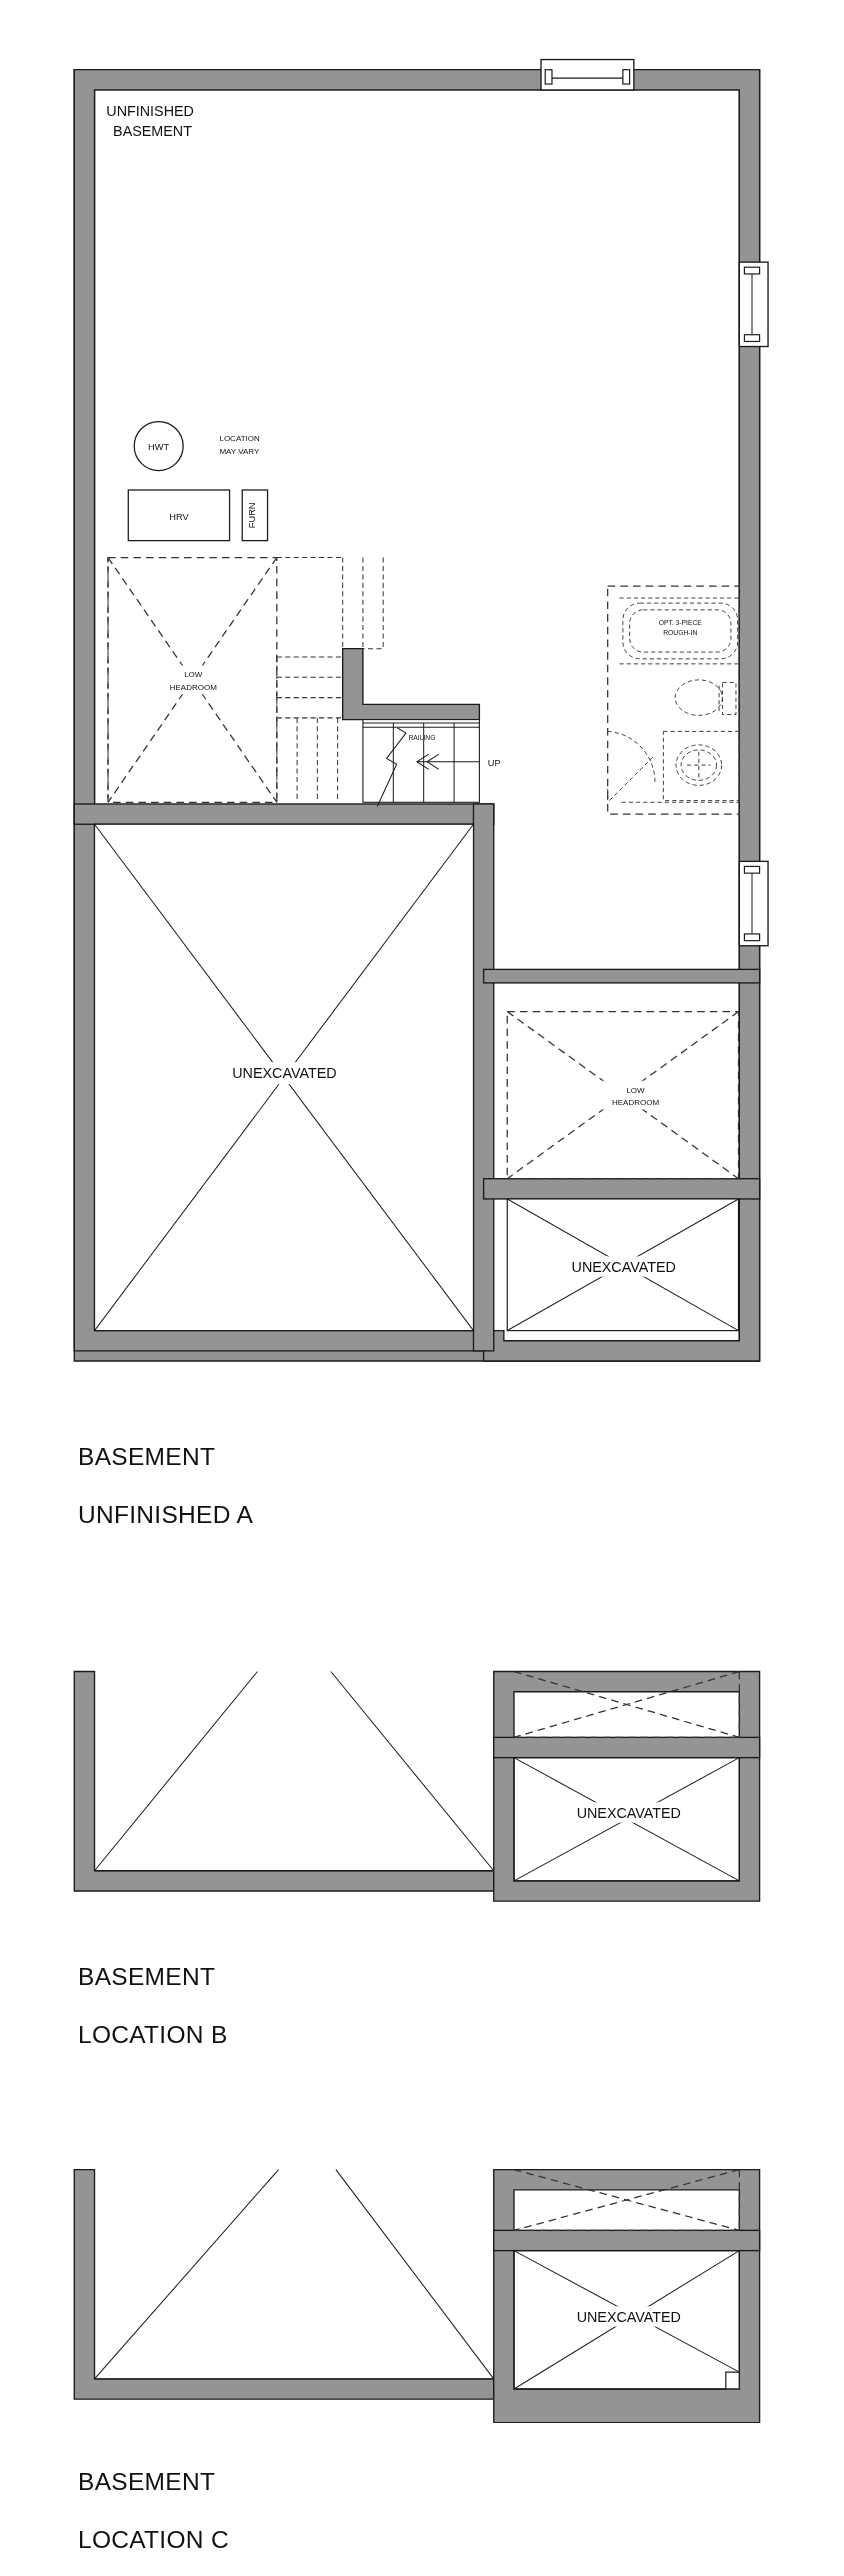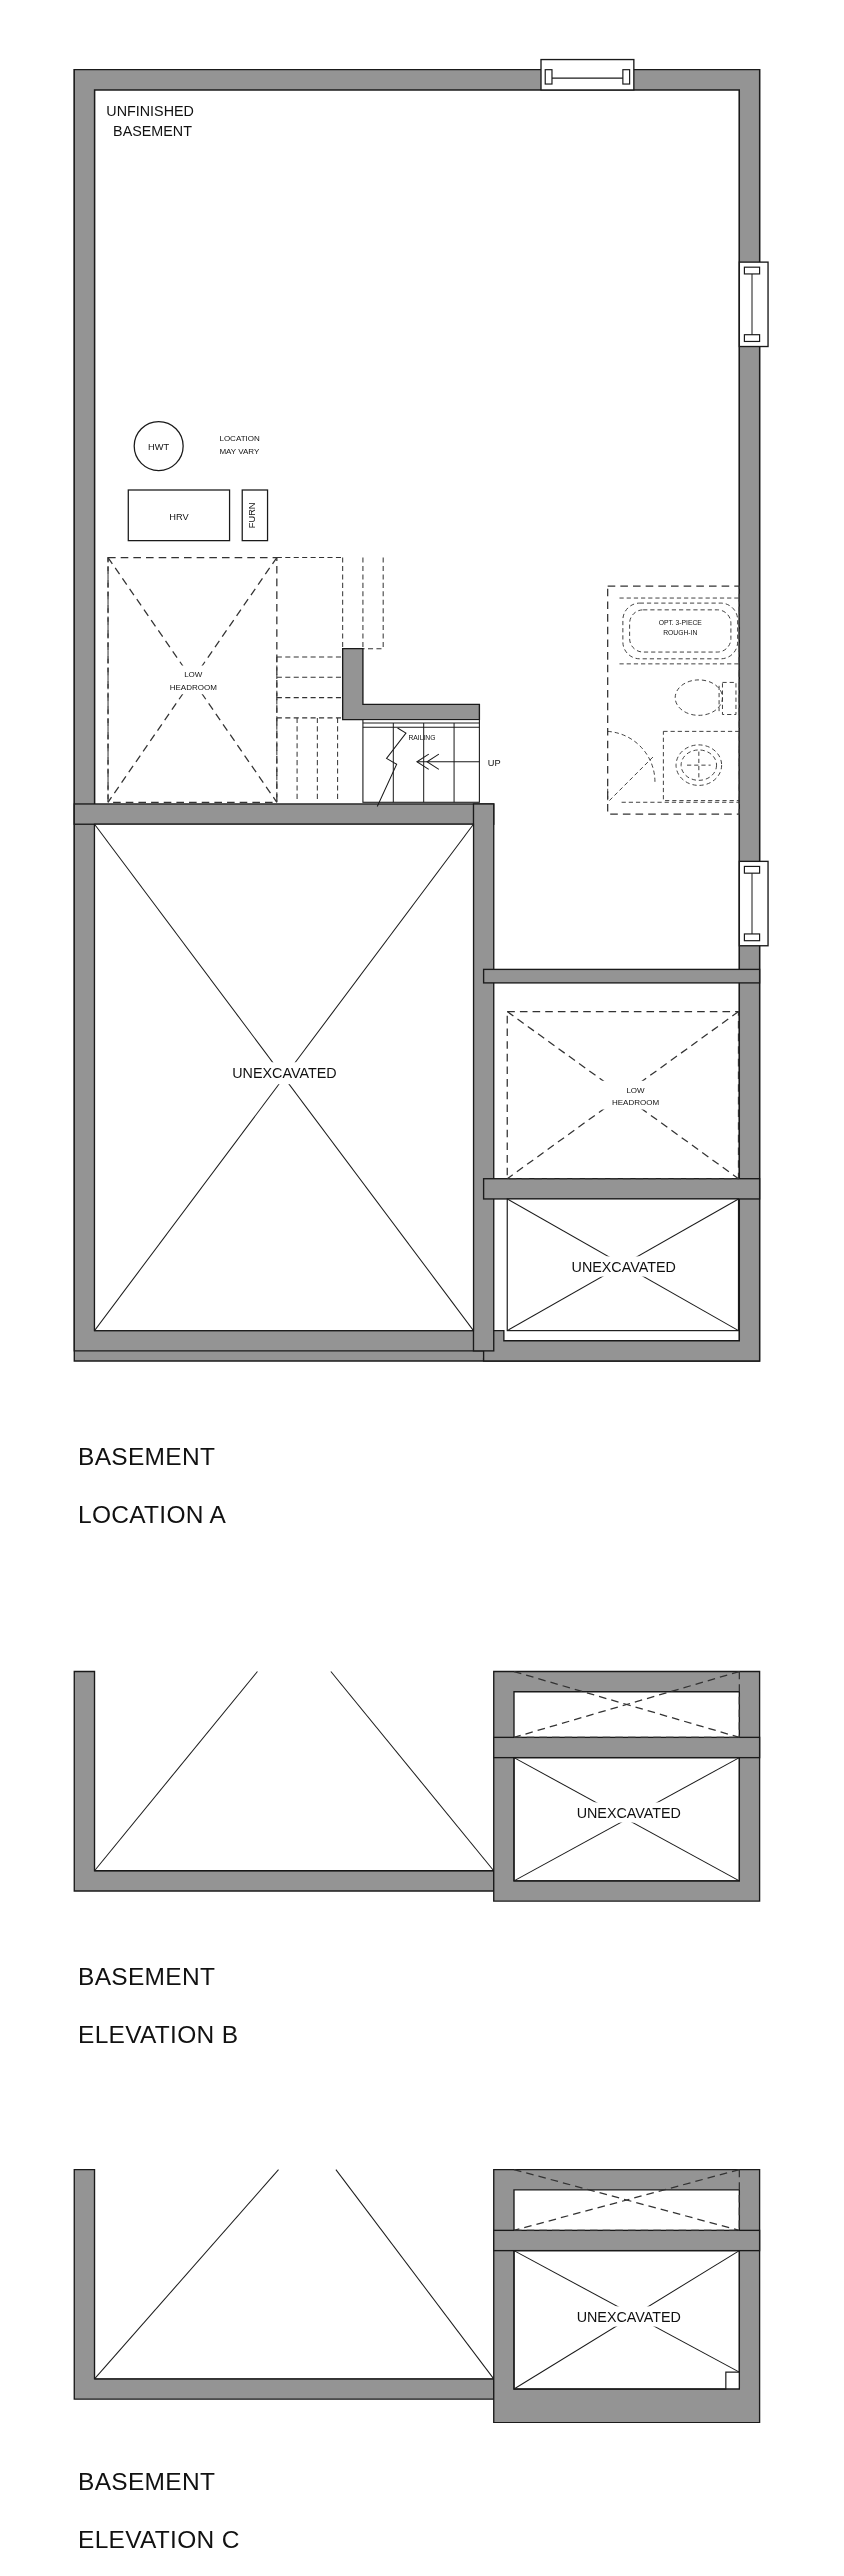--- a/index.html
+++ b/index.html
@@ -208,21 +208,21 @@
     <line class="thin" x1="601" y1="1420" x2="875" y2="1576"></line>
     <line class="thin" x1="875" y1="1420" x2="601" y2="1576"></line>
     <rect x="666" y="1488" width="146" height="24" fill="#ffffff"></rect>
     <text class="lbl-room" x="739" y="1506" text-anchor="middle">UNEXCAVATED</text>
   </g>
 </svg>
 </div>
 
 <div class="caption cap-a">
   <span>BASEMENT</span><br>
-  <span>LOCATION A</span>
+  <span>UNFINISHED A</span>
 </div>
 
 <div class="plan-block" style="top:1587px;height:321px;">
 <svg width="844" height="321" viewBox="0 0 1000 380">
 
   <path class="wall" d="M 88,100 L 112,100 L 112,336 L 585,336 L 585,360 L 88,360 Z"></path>
 
   <path class="wall" fill-rule="evenodd" d="M 585,100 L 900,100 L 900,372 L 585,372 Z
            M 609,124 L 876,124 L 876,348 L 609,348 Z"></path>
 
@@ -246,21 +246,21 @@
     <line class="thin" x1="609" y1="202" x2="876" y2="348"></line>
     <line class="thin" x1="876" y1="202" x2="609" y2="348"></line>
     <rect x="672" y="255" width="146" height="24" fill="#ffffff"></rect>
     <text class="lbl-room" x="745" y="273" text-anchor="middle">UNEXCAVATED</text>
   </g>
 </svg>
 </div>
 
 <div class="caption cap-b">
   <span>BASEMENT</span><br>
-  <span>ELEVATION B</span>
+  <span>LOCATION B</span>
 </div>
 
 <div class="plan-block" style="top:2085px;height:338px;">
 <svg width="844" height="338" viewBox="0 0 1000 400">
 
   <path class="wall" d="M 88,100 L 112,100 L 112,348 L 585,348 L 585,372 L 88,372 Z"></path>
 
   <path class="wall" fill-rule="evenodd" d="M 585,100 L 900,100 L 900,400 L 585,400 Z
            M 609,124 L 876,124 L 876,360 L 609,360 Z"></path>
   <rect class="wall" x="585" y="172" width="315" height="24"></rect>
@@ -283,15 +283,15 @@
     <line class="thin" x1="609" y1="196" x2="876" y2="340"></line>
     <line class="thin" x1="876" y1="196" x2="609" y2="360"></line>
     <rect x="672" y="262" width="146" height="24" fill="#ffffff"></rect>
     <text class="lbl-room" x="745" y="280" text-anchor="middle">UNEXCAVATED</text>
   </g>
 </svg>
 </div>
 
 <div class="caption cap-c">
   <span>BASEMENT</span><br>
-  <span>ELEVATION C</span>
+  <span>LOCATION C</span>
 </div>
 
 
 </body></html>

